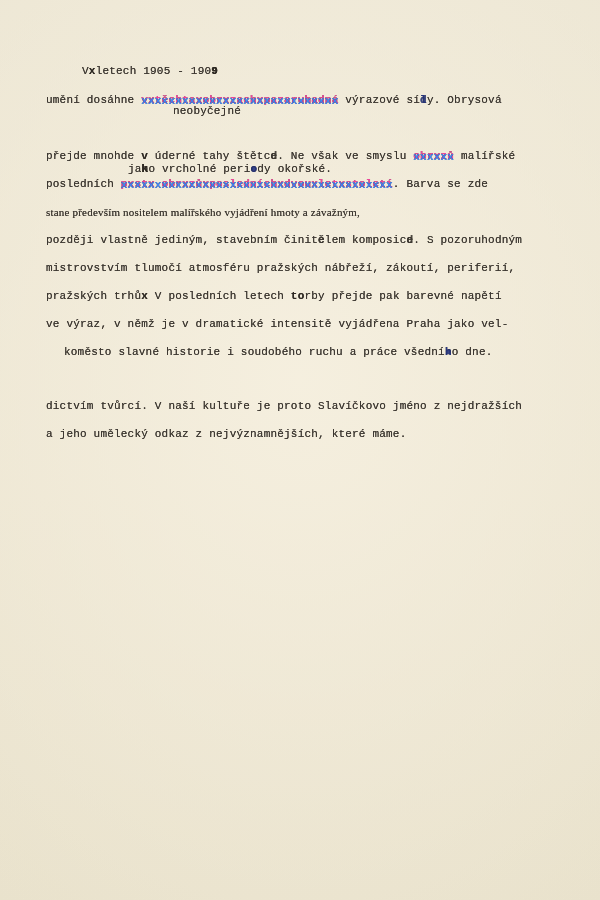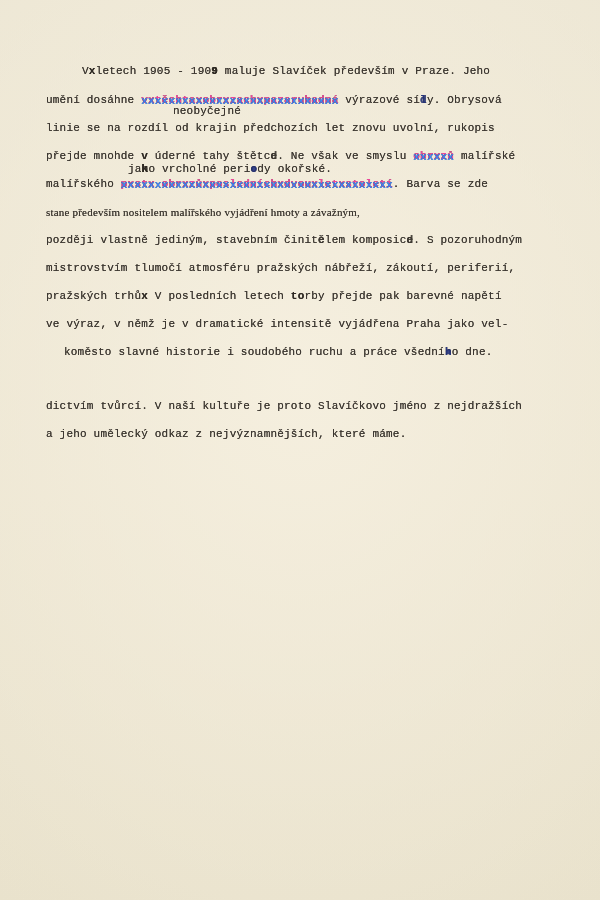--- a/index.html
+++ b/index.html
@@ -34,27 +34,26 @@
     position:absolute;left:0;top:0;
     font-weight:700;opacity:0.9;
     letter-spacing:0.2px;
   }
   .seg.strike > span:first-child{font-weight:700;color:#ec4899;}
 </style>
 </head>
 <body>
 
 <div class="page">
-    <div class="line" style="top: 64px; left: 82px;"><span class="seg">V</span><span class="seg bold">x</span><span class="seg">letech 1905 - 190</span><span class="seg bold rel"><span>9</span><span class="over">9</span></span><span class="seg"> maluje Slavíček především v Praze. Jeho</span></div>
+    <div class="line" style="top: 64px; left: 82px;"><span class="seg">V</span><span class="seg bold">x</span><span class="seg">letech 1905 - 190</span><span class="seg bold rel"><span>9</span><span class="over">9</span></span></div>
     <div class="line" style="top: 88px; left: 173px; margin-top: 16px;"><span class="seg">neobyčejné</span></div>
     <div class="line" style="top: 93px; left: 46px;"><span class="seg">umění dosáhne </span><span class="seg strike rel"><span>vxtěchtaxobrxzachxpazaruhadná</span><span class="xover">xxxxxxxxxxxxxxxxxxxxxxxxxxxxx</span></span><span class="seg"> výrazové sí</span><span class="seg blue rel"><span>l</span><span class="over">d</span></span><span class="seg">y. Obrysová</span></div>
-    <div class="line" style="top: 121px; left: 46px;"><span class="seg">linie se na rozdíl od krajin předchozích let znovu uvolní, rukopis</span></div>
     <div class="line" style="top: 149px; left: 46px;"><span class="seg">přejde mnohde </span><span class="seg bold">v</span><span class="seg"> úderné tahy štětc</span><span class="seg rel"><span>e</span><span class="over">d</span></span><span class="seg">. Ne však ve smyslu </span><span class="seg strike rel"><span>obrxzů</span><span class="xover">xxxxxx</span></span><span class="seg"> malířské</span></div>
     <div class="line" style="top: 162px; left: 128px;"><span class="seg">ja</span><span class="seg bold rel"><span>k</span><span class="over">h</span></span><span class="seg">o vrcholné peri</span><span class="seg blue rel"><span>o</span><span class="over">●</span></span><span class="seg">dy okořské.</span></div>
-    <div class="line" style="top: 177px; left: 46px;"><span class="seg">malířského </span><span class="seg strike rel"><span>pxstx obrxzůxposledníchxdvouxletxstoletí</span><span class="xover">xxxxxxxxxxxxxxxxxxxxxxxxxxxxxxxxxxxxxxxx</span></span><span class="seg">. Barva se zde</span></div>
+    <div class="line" style="top: 177px; left: 46px;"><span class="seg">posledních </span><span class="seg strike rel"><span>pxstx obrxzůxposledníchxdvouxletxstoletí</span><span class="xover">xxxxxxxxxxxxxxxxxxxxxxxxxxxxxxxxxxxxxxxx</span></span><span class="seg">. Barva se zde</span></div>
     <div class="line" style="top: 205px; left: 46px; font-family: Liberation Serif, serif;"><span class="seg">stane především nositelem malířského vyjádření hmoty a závažným,</span></div>
     <div class="line" style="top: 233px; left: 46px;"><span class="seg">později vlastně jediným, stavebním činit</span><span class="seg rel"><span>e</span><span class="over">ě</span></span><span class="seg">lem komposic</span><span class="seg rel"><span>e</span><span class="over">d</span></span><span class="seg">. S pozoruhodným</span></div>
     <div class="line" style="top: 261px; left: 46px;"><span class="seg">mistrovstvím tlumočí atmosféru pražských nábřeží, zákoutí, periferií,</span></div>
     <div class="line" style="top: 289px; left: 46px;"><span class="seg">pražských trhů</span><span class="seg bold">x</span><span class="seg"> V posledních letech </span><span class="seg bold">to</span><span class="seg">rby přejde pak barevné napětí</span></div>
     <div class="line" style="top: 317px; left: 46px;"><span class="seg">ve výraz, v němž je v dramatické intensitě vyjádřena Praha jako vel-</span></div>
     <div class="line" style="top: 345px; left: 64px;"><span class="seg">koměsto slavné historie i soudobého ruchu a práce všední</span><span class="seg blue rel"><span>h</span><span class="over">●</span></span><span class="seg">o dne.</span></div>
     <div class="line" style="top: 399px; left: 46px;"><span class="seg">dictvím tvůrcí. V naší kultuře je proto Slavíčkovo jméno z nejdražších</span></div>
     <div class="line" style="top: 427px; left: 46px; text-align: right;"><span class="seg">a jeho umělecký odkaz z nejvýznamnějších, které máme.</span></div>
   </div>
 

